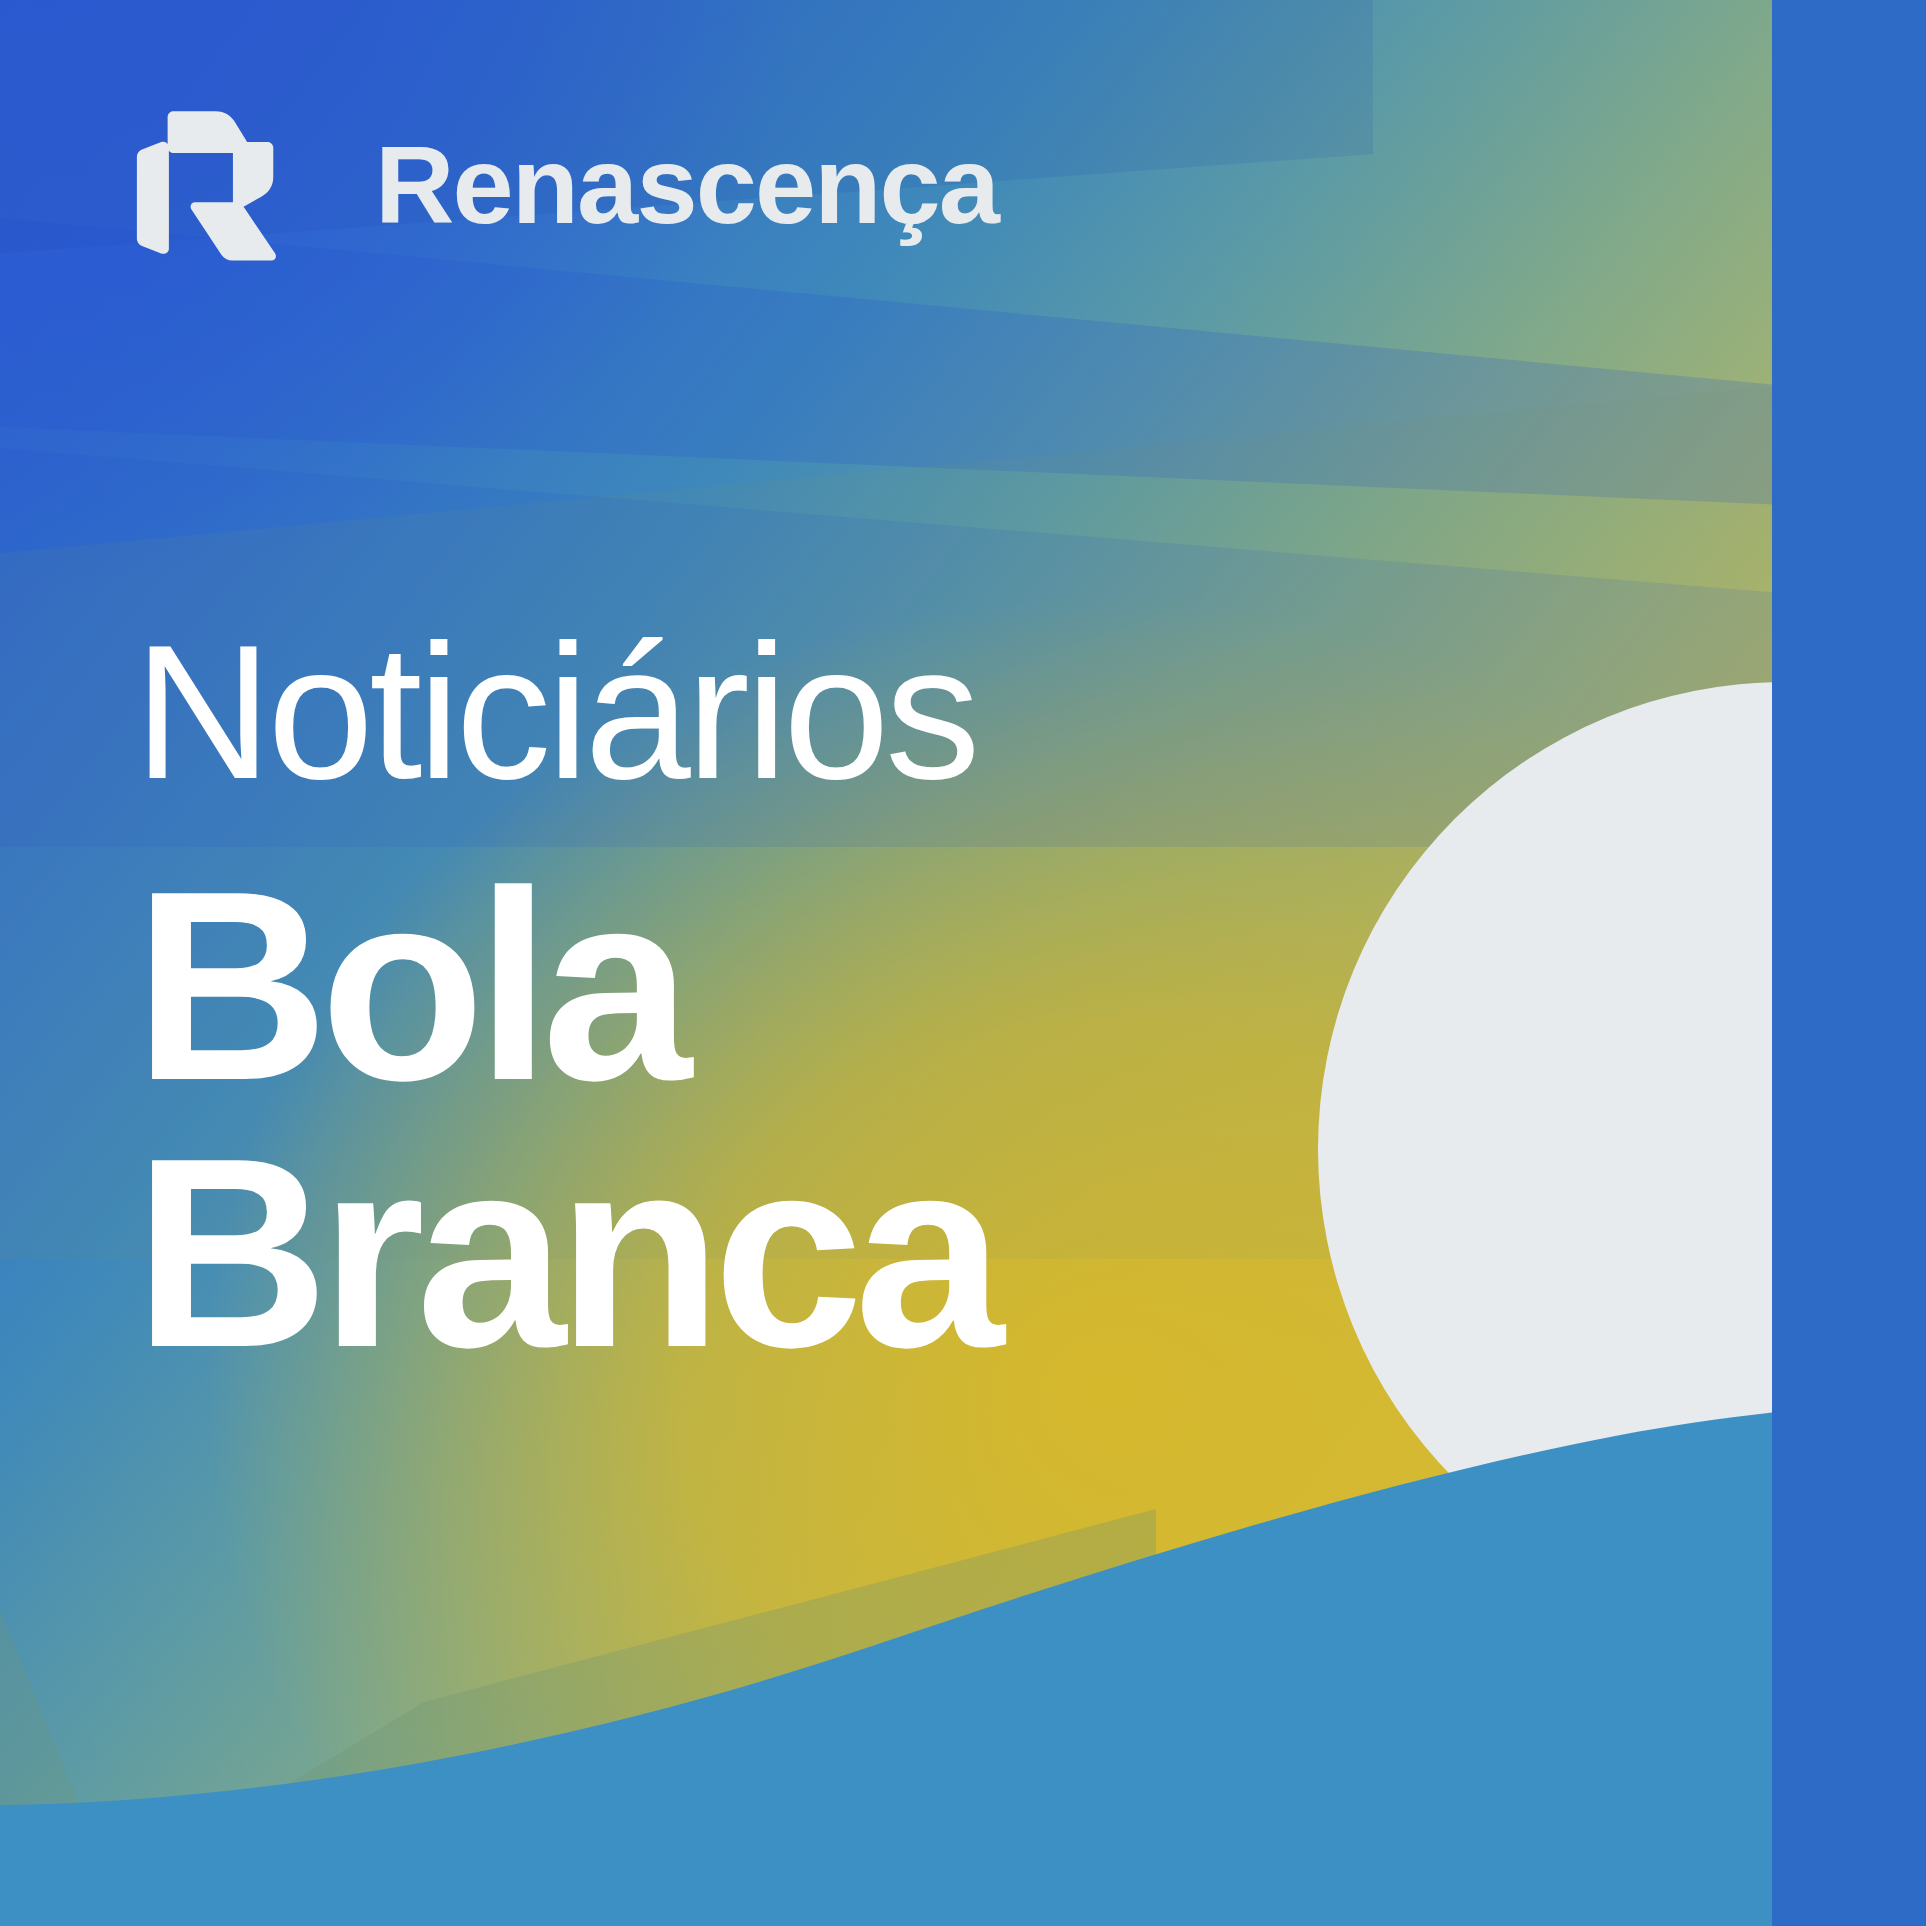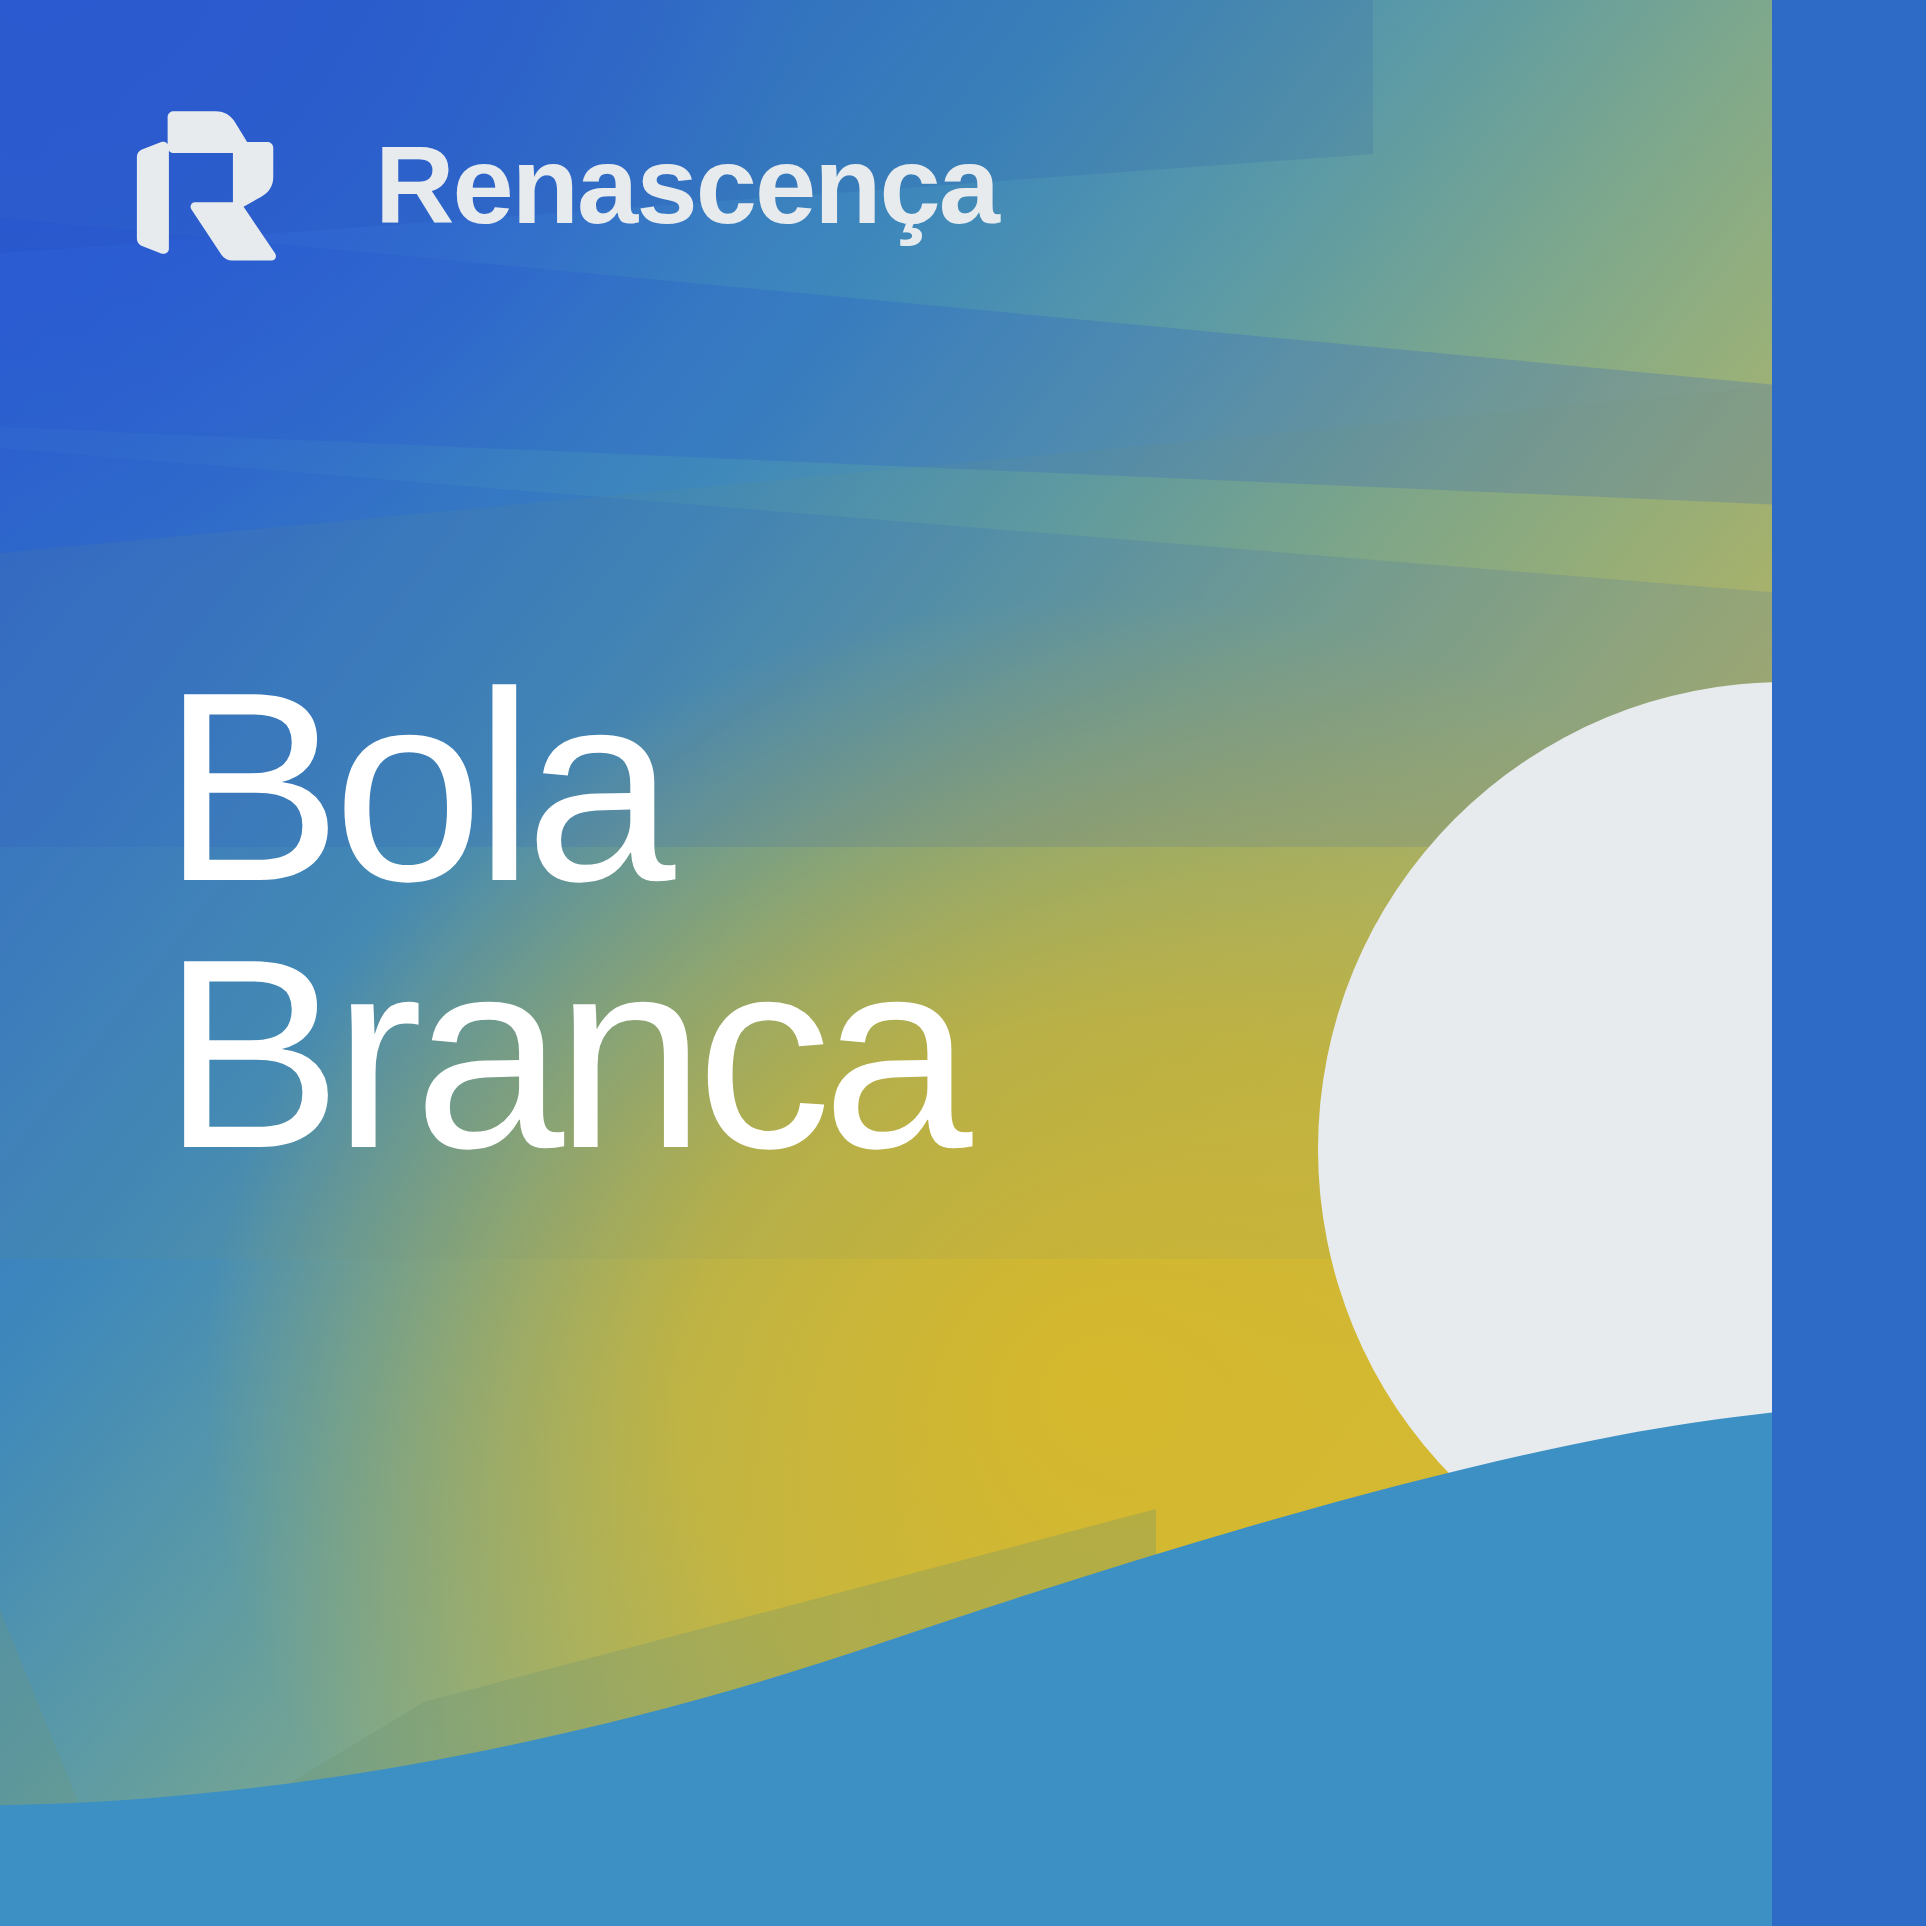--- a/index.html
+++ b/index.html
@@ -137,25 +137,24 @@
     font-size:191px;
     font-weight:400;
     line-height:1.04;
     letter-spacing:-4.5px;
     white-space:nowrap;
     font-family:"Liberation Sans", sans-serif;
   }
   .title-main {
     margin-top:40px;
     font-size:270px;
-    font-weight:400;
+    font-weight:700;
     line-height:0.99;
     letter-spacing:-9px;
     font-family:"Liberation Sans", sans-serif;
-    margin-left:28px;
   }
   .title-main span { display:block; }
 </style>
 </head>
 <body>
 
 <div class="cover">
 
   <div class="bg-base"></div>
   <div class="bg-warm"></div>
@@ -186,20 +185,21 @@
 
         <path d="M176 72 h45 c5 0 9 4 9 9 v46 c0 13 -7 24 -18 30 l-34 19 c-6 3 -11 -1 -11 -7 V81 c0 -5 4 -9 9 -9 Z" fill="#e7ebee"></path>
 
         <path d="M108 166 h60 c7 0 13 3 17 9 l48 71 c3 5 0 11 -6 11 h-61 c-7 0 -13 -3 -17 -9 l-47 -71 c-3 -5 0 -11 6 -11 Z" fill="#e7ebee"></path>
       </svg>
     </span>
     <span class="logo-word">Renascença</span>
   </div>
 
   <div class="titles">
+    <div class="title-kicker">Noticiários</div>
     <div class="title-main">
       <span>Bola</span>
       <span>Branca</span>
     </div>
   </div>
 
 </div>
 
 
 </body></html>

